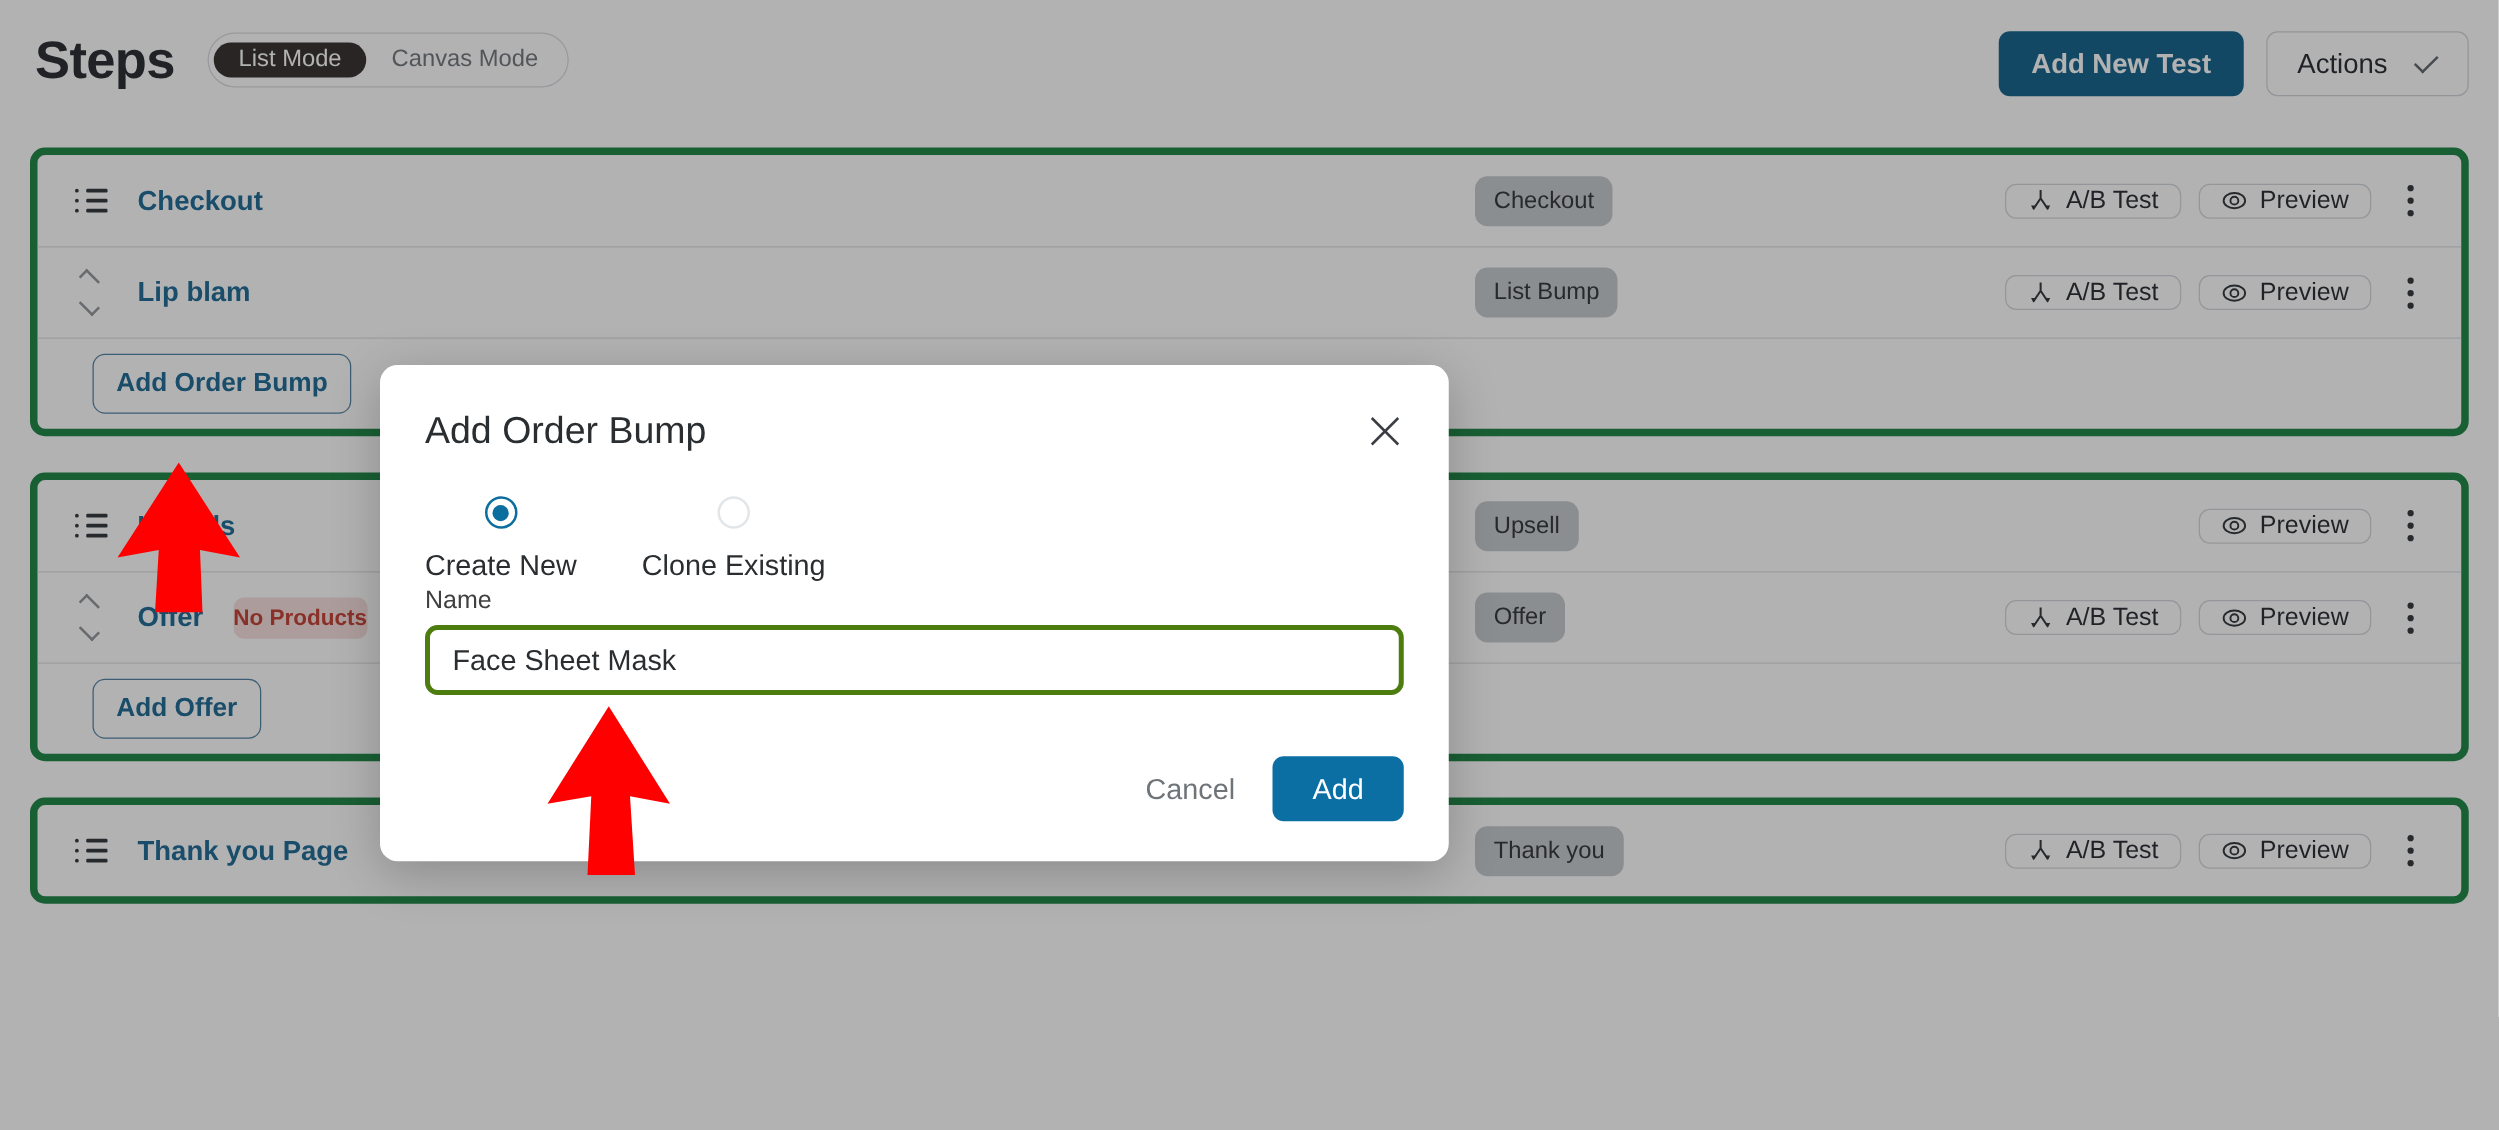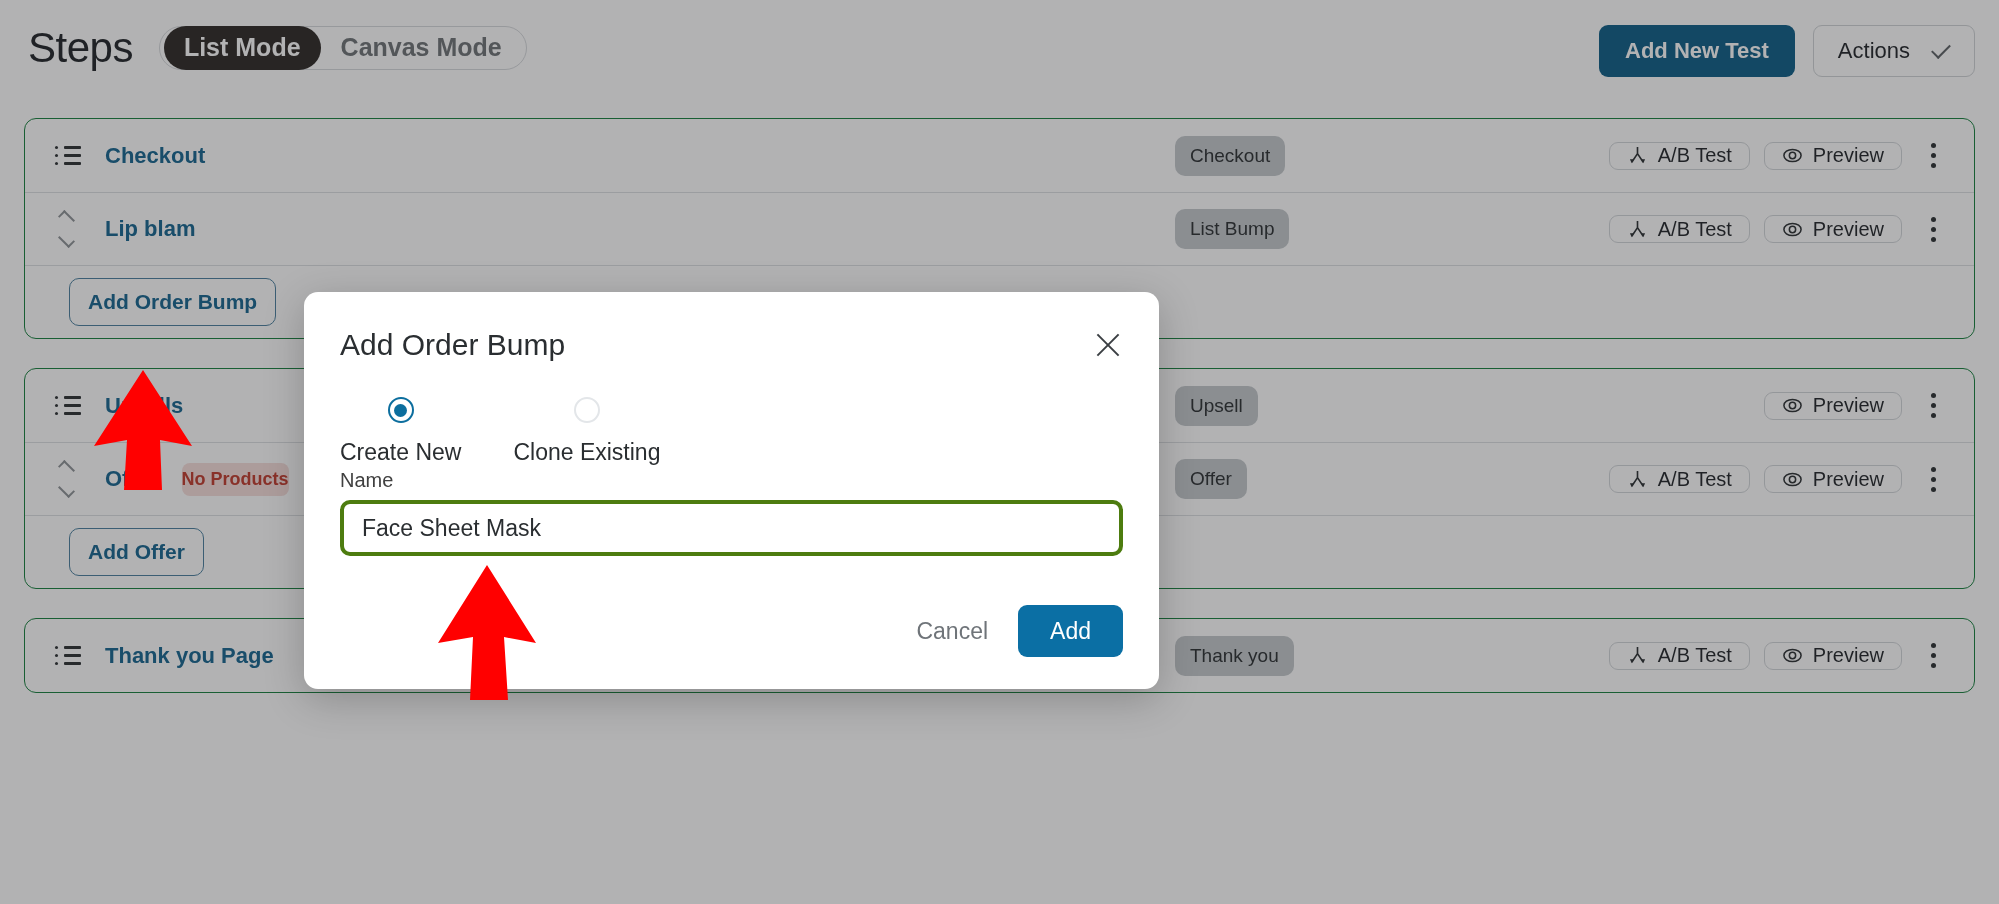--- a/index.html
+++ b/index.html
@@ -24,34 +24,34 @@
     background: rgba(33,33,36,0.35);
     z-index: 50;
   }
 
   
   .header {
     position: absolute; left: 0; top: 0; width: 1999px; height: 95px;
     display: flex; align-items: center;
   }
   .page-title {
-    font-size: 42px; font-weight: 400; color: #1f2327;
+    font-size: 42px; font-weight: 700; color: #1f2327;
     margin-left: 28px; letter-spacing: -0.5px;
   }
   .mode-toggle {
     margin-left: 26px;
     display: flex; align-items: center;
     border: 1px solid #d6d9dc;
     border-radius: 26px;
     height: 44px; padding: 4px;
     background: transparent;
   }
   .mode-pill {
-    font-size: 25px; font-weight: 700;
-    padding: 0 20px; height: 44px;
+    font-size: 19px; font-weight: 400;
+    padding: 0 20px; height: 28px;
     display: flex; align-items: center;
     border-radius: 22px;
     color: #6d7276;
     white-space: nowrap;
   }
   .mode-pill.active {
     background: #2c2724; color: #ffffff;
   }
   .header-right {
     position: absolute; right: 24px; top: 25px;
@@ -77,21 +77,21 @@
     width: 18px; height: 10px;
     border-left: 2.5px solid #5b6064;
     border-bottom: 2.5px solid #5b6064;
     transform: rotate(-45deg);
     margin-top: -5px;
   }
 
   
   .groups { position: absolute; left: 24px; top: 118px; width: 1951px; }
   .group {
-    border: 1px solid #15803d;
+    border: 6px solid #15803d;
     border-radius: 12px;
     margin-bottom: 29px;
     background: transparent;
     overflow: hidden;
   }
   .row {
     display: flex; align-items: center;
     height: 73px;
     padding: 0 24px 0 30px;
     position: relative;

